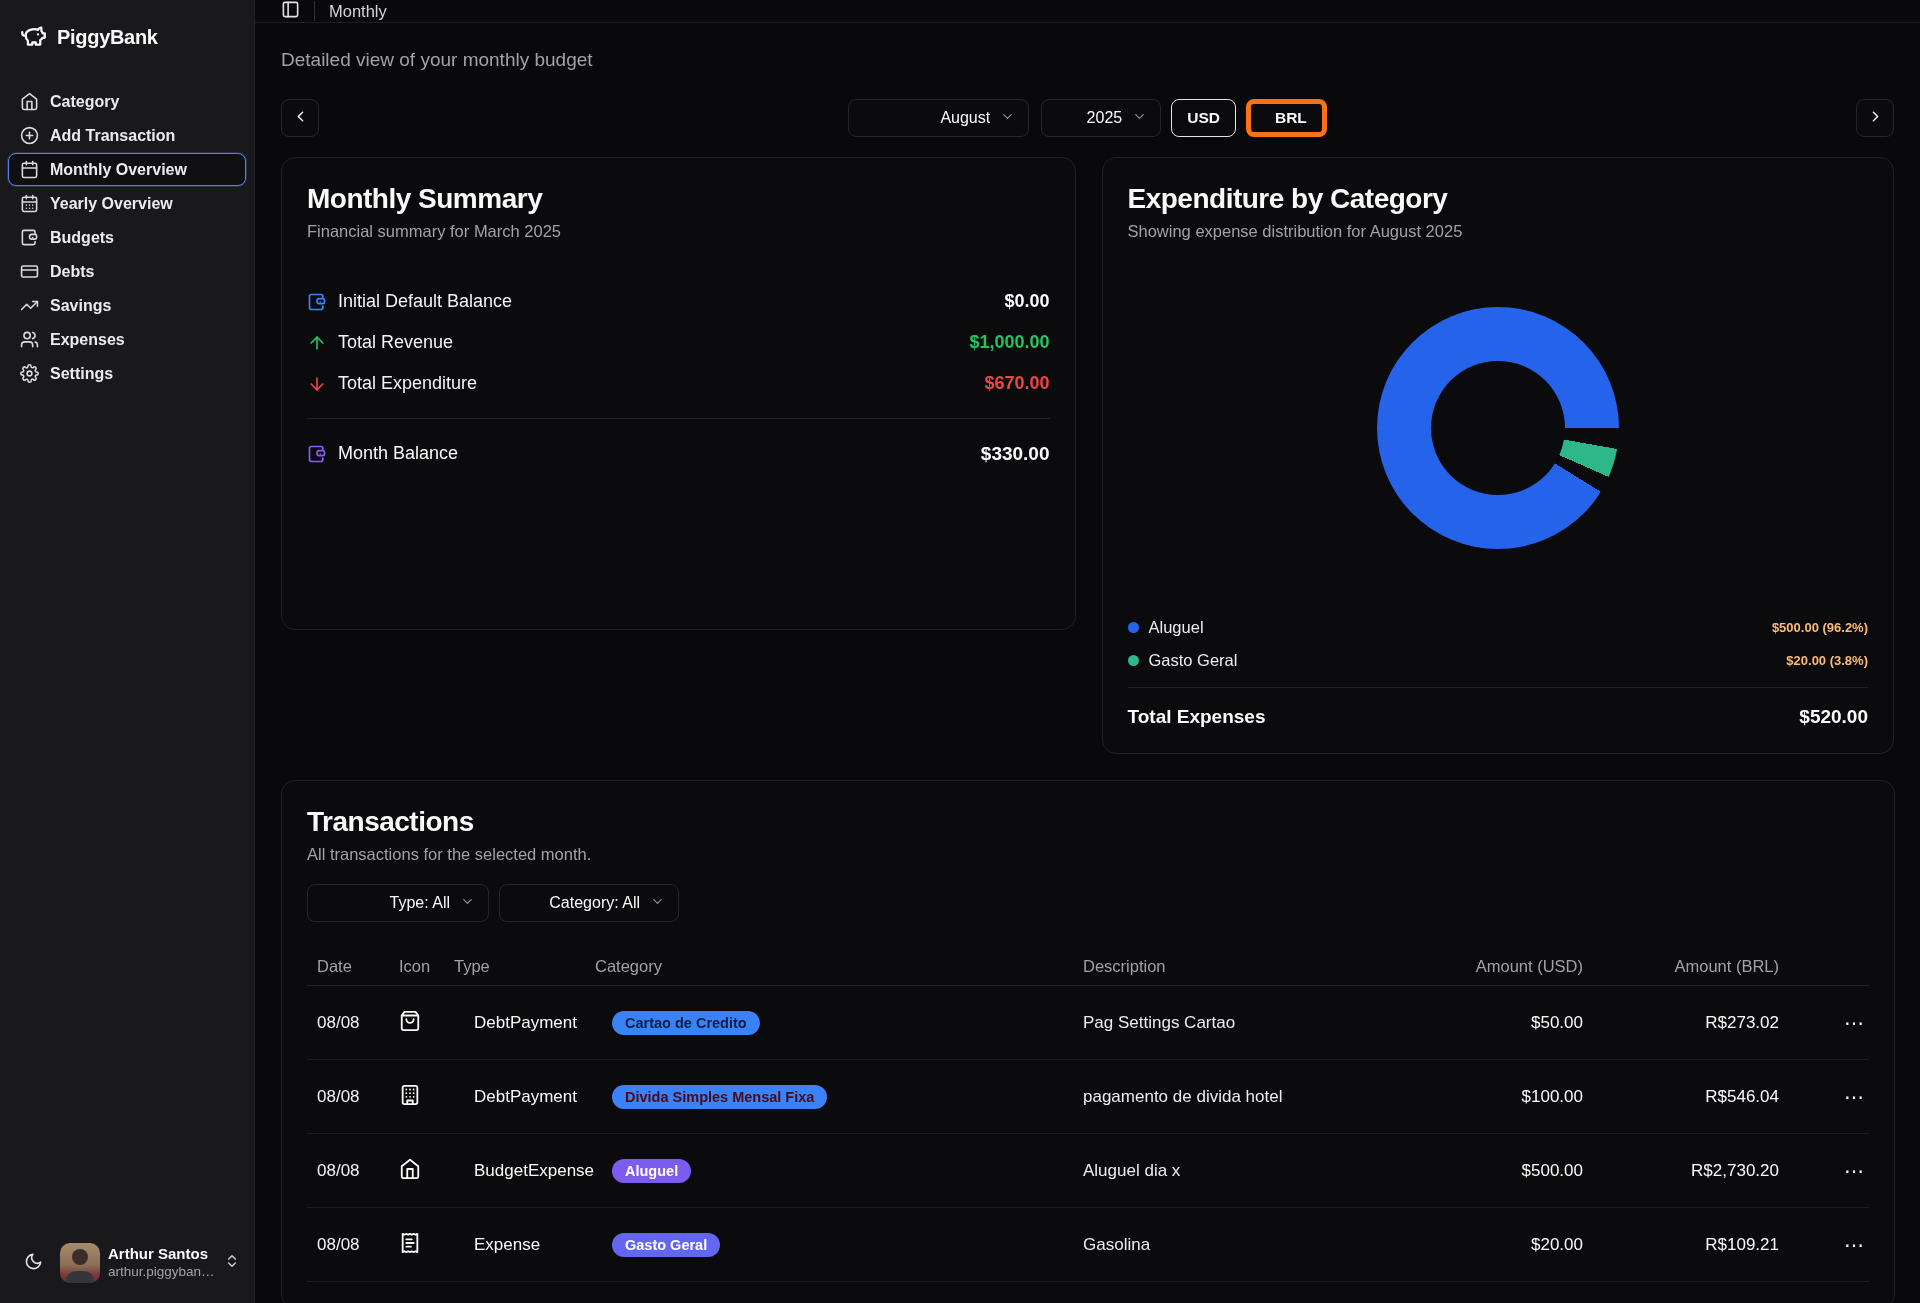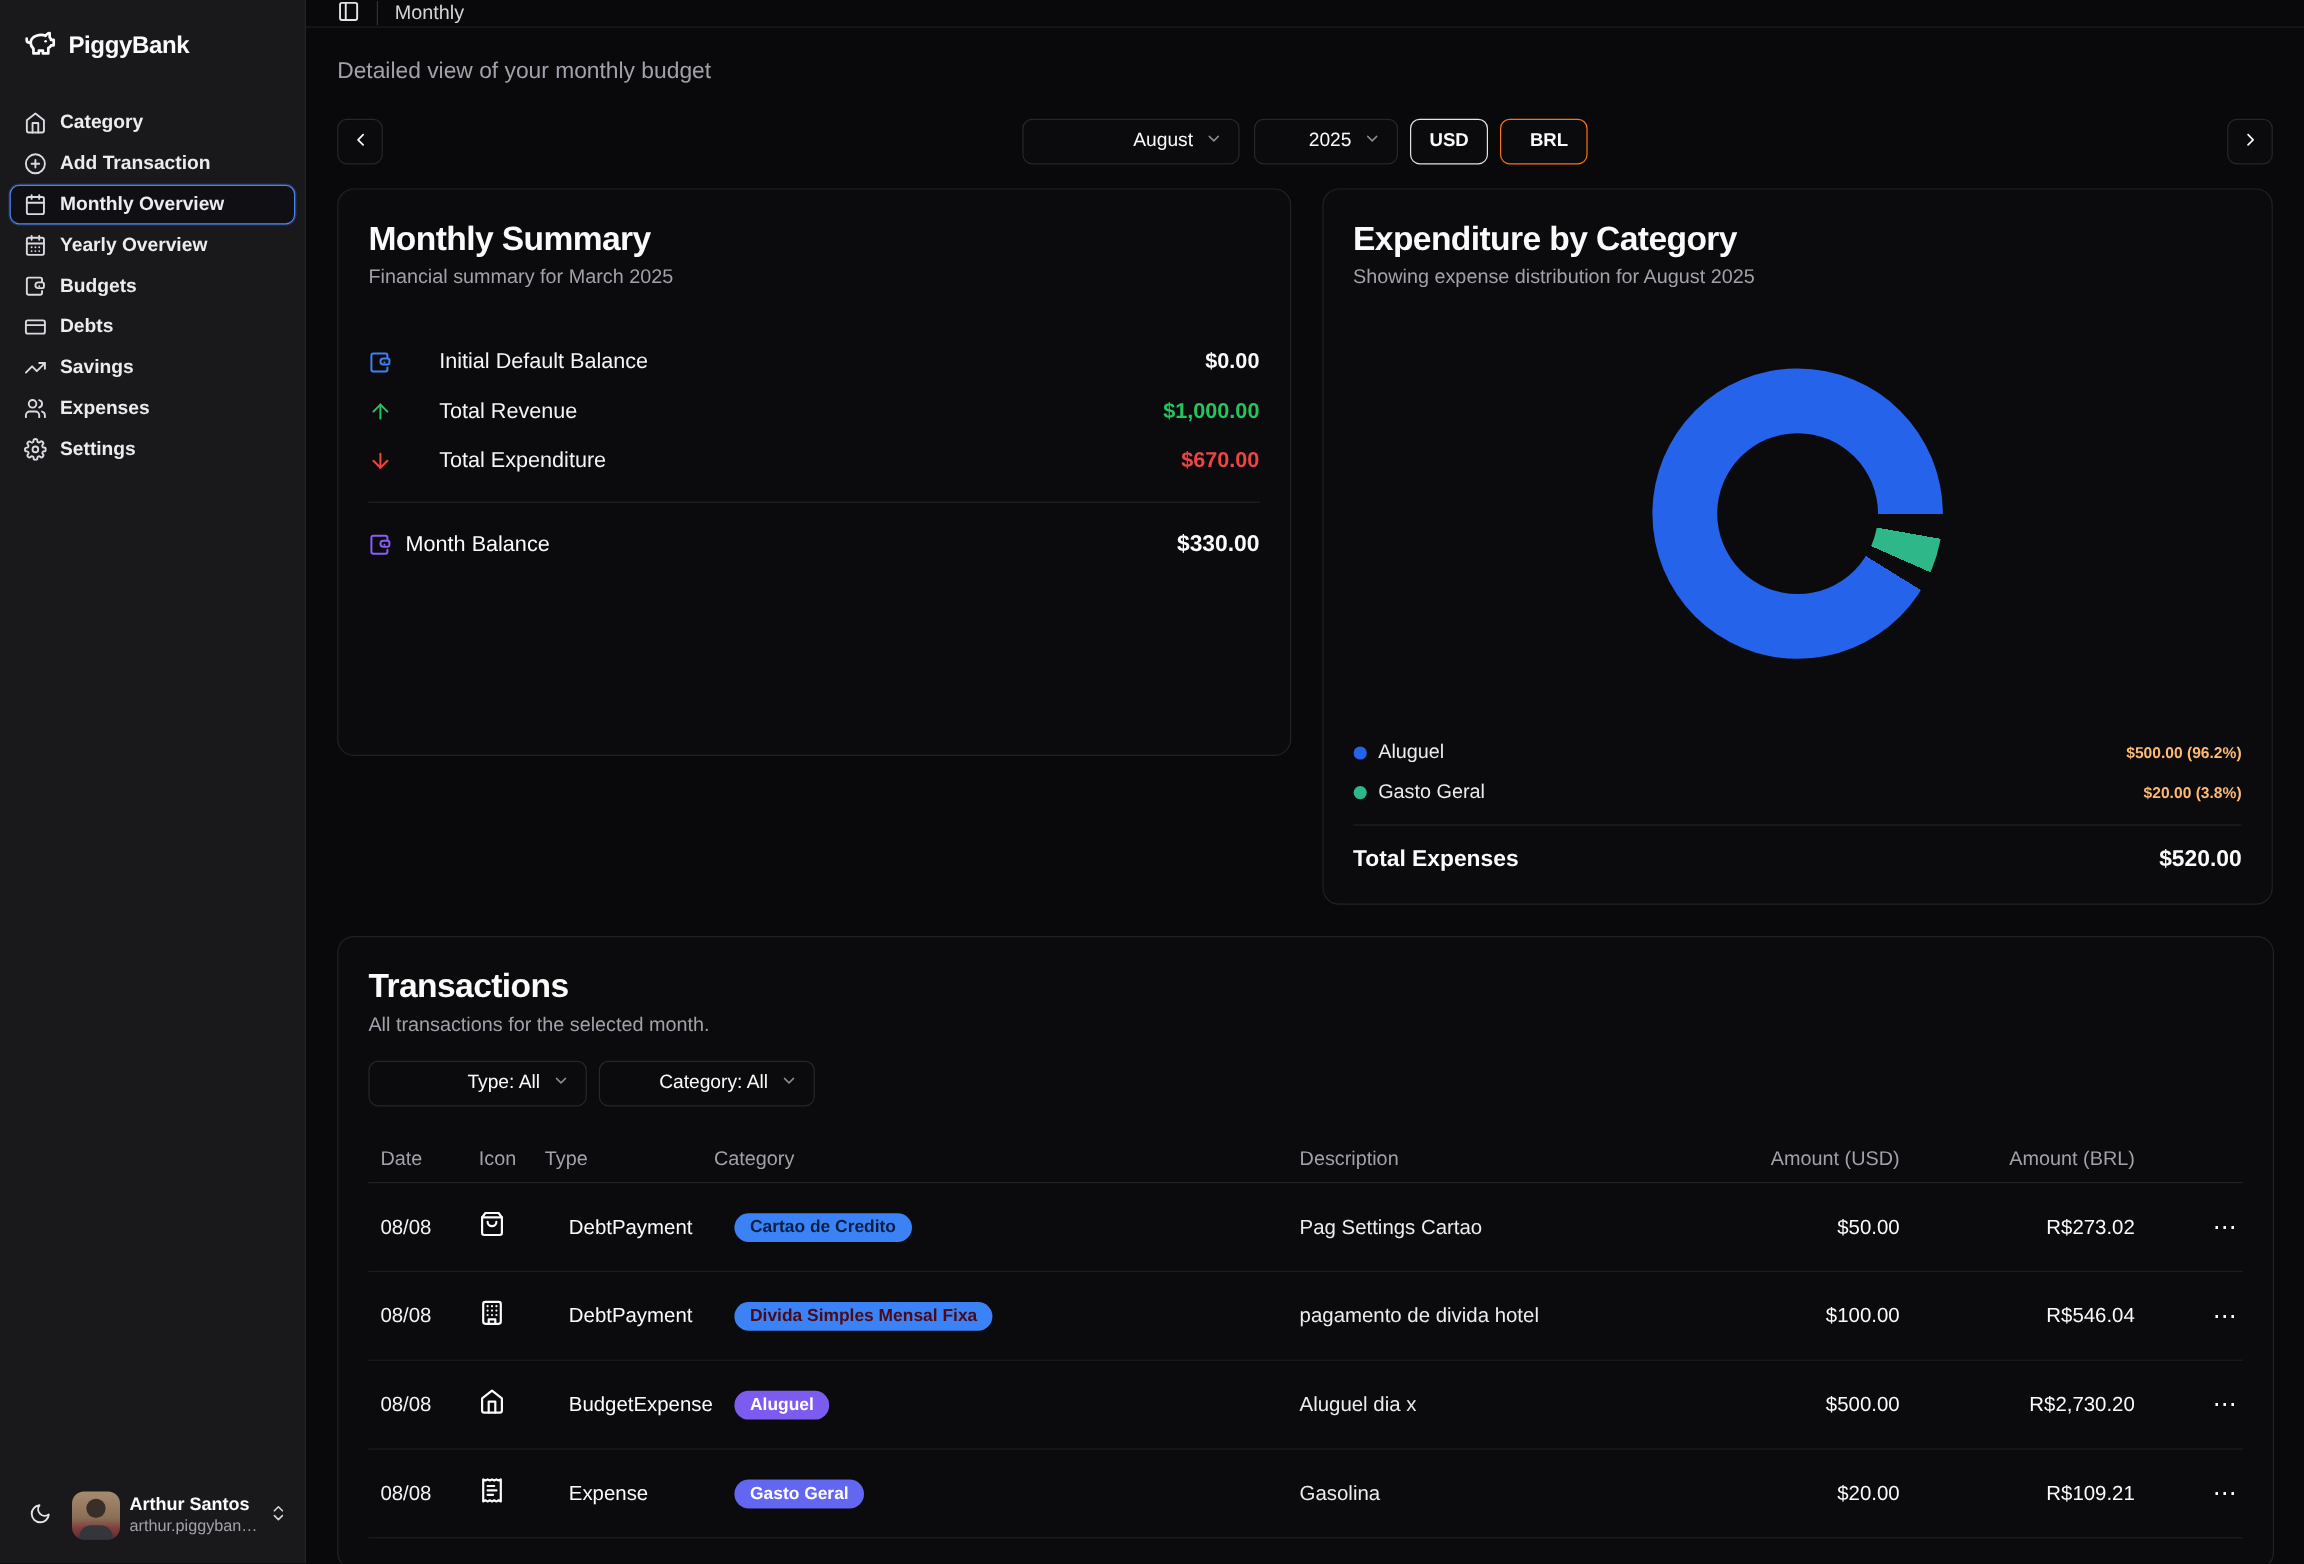--- a/index.html
+++ b/index.html
@@ -54,32 +54,32 @@
   .controls-center { flex:1; display:flex; justify-content:center; align-items:center; gap:10px; }
   .select { height:38px; border:1px solid #27272b; background:#0b0b0d; border-radius:8px;
     display:flex; align-items:center; justify-content:flex-end; padding:0 13px; cursor:pointer; gap:10px; }
   .select .sel-label { font-size:16px; color:#fafafa; }
   .select svg { width:15px; height:15px; stroke:#8b8b93; }
   .select.month { width:181px; margin-right:2px; }
   .select.year  { width:120px; }
   .pill-btn { height:38px; padding:0 15px; border-radius:8px; background:#0b0b0d; color:#fafafa;
     font-size:15.5px; font-weight:600; cursor:pointer; }
   .pill-btn.active { border:1px solid #e4e4e7; }
-  .pill-btn.inactive { border:1px solid #f97316;padding-left:24px; }
+  .pill-btn.inactive { border:5px solid #f97316;padding-left:24px; }
 
   
   .cards-row { display:flex; gap:26px; margin-top:20px; }
   .card { background:#0b0b0d; border:1px solid #222226; border-radius:14px; padding:25px; }
   .card.summary { width:795px; height:473px; }
   .card.expenditure { width:793px; height:597px; display:flex; flex-direction:column; }
   .card-title { font-size:28px; font-weight:700; letter-spacing:-0.5px; }
   .card-subtitle { margin-top:7px; font-size:16.5px; color:#a1a1aa; }
 
   .summary-rows { margin-top:40px; display:flex; flex-direction:column; }
-  .srow { display:flex; align-items:center; height:41px;gap:28px; }
+  .srow { display:flex; align-items:center; height:41px; }
   .srow .s-icon { width:20px; height:20px; margin-right:11px; display:flex; }
   .srow .s-icon svg { width:20px; height:20px; }
   .srow .s-label { font-size:18px; color:#f4f4f5; }
   .srow .s-value { margin-left:auto; font-size:18px; font-weight:600; }
   .val-white { color:#fafafa; } .val-green { color:#22c55e; } .val-red { color:#ef4444; }
   .divider { height:1px; background:#222226; margin:14px 0; }
   .balance-row { display:flex; align-items:center; height:41px; }
   .balance-row .s-icon { width:20px; height:20px; margin-right:11px; }
   .balance-row .s-label { font-size:18px; font-weight:400; }
   .balance-row .s-value { margin-left:auto; font-size:19px; font-weight:700; }

